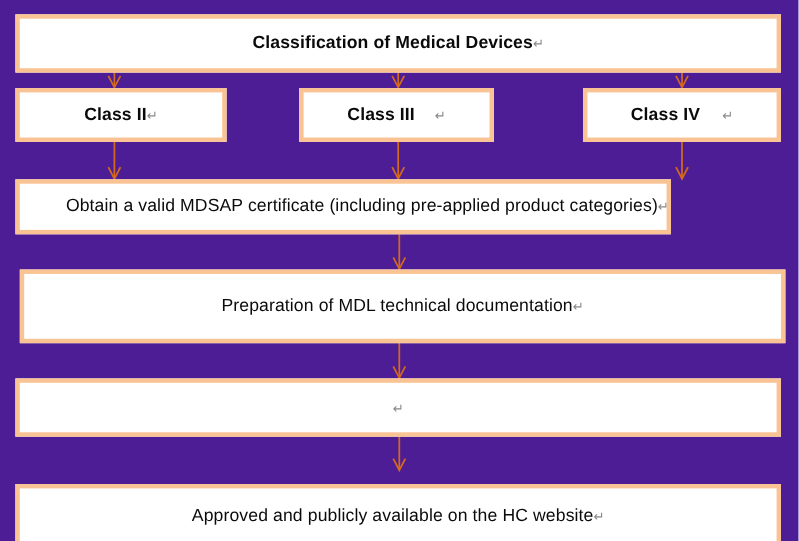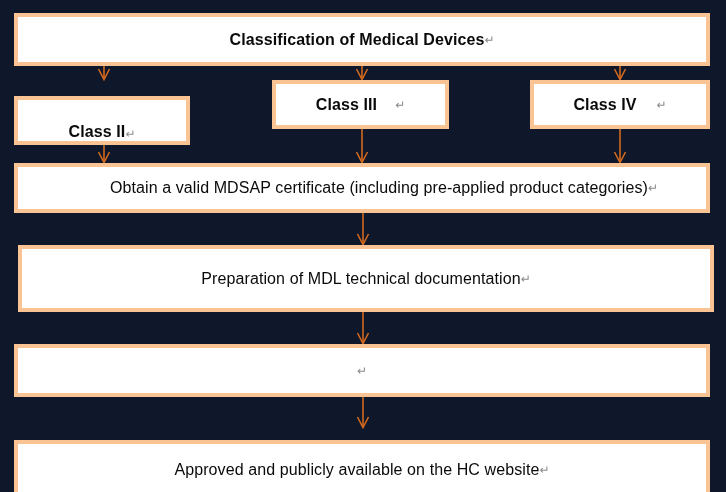--- a/index.html
+++ b/index.html
@@ -53,21 +53,21 @@
     pointer-events: none;
   }
   .arrow svg {
     display: block;
     overflow: visible;
   }
 </style>
 </head>
 <body>
 
-<div id="flowchart" style="background: #0f172a;">
+<div id="flowchart" style="background: #4c1d95;">
     <div class="arrow" style="left: 96px; top: 66px; width: 16px; height: 14px;">
       <svg width="16" height="14" viewBox="0 0 16 14">
         <line x1="8" y1="0" x2="8" y2="13" stroke="#d2691e" stroke-width="1.6"></line>
         <path d="M 2.5 3 L 8 13.5 L 13.5 3" fill="none" stroke="#d2691e" stroke-width="1.6"></path>
       </svg>
     </div>
     <div class="arrow" style="left: 354px; top: 66px; width: 16px; height: 14px;">
       <svg width="16" height="14" viewBox="0 0 16 14">
         <line x1="8" y1="0" x2="8" y2="13" stroke="#d2691e" stroke-width="1.6"></line>
         <path d="M 2.5 3 L 8 13.5 L 13.5 3" fill="none" stroke="#d2691e" stroke-width="1.6"></path>
@@ -112,33 +112,33 @@
     <div class="arrow" style="left: 355px; top: 397px; width: 16px; height: 31px;">
       <svg width="16" height="31" viewBox="0 0 16 31">
         <line x1="8" y1="0" x2="8" y2="30" stroke="#d2691e" stroke-width="1.6"></line>
         <path d="M 2.5 20 L 8 30.5 L 13.5 20" fill="none" stroke="#d2691e" stroke-width="1.6"></path>
       </svg>
     </div>
     <div class="node bold" style="left: 14px; top: 13px; width: 696px; height: 53px; border-color: rgb(250, 195, 147);">
       <span class="node-label" style="color: rgb(10, 10, 10);">Classification of Medical Devices</span>
       <span class="pilcrow">↵</span>
     </div>
-    <div class="node bold" style="left: 14px; top: 96px; width: 176px; height: 49px; border-color: rgb(250, 195, 147); align-items: flex-end;">
+    <div class="node bold" style="left: 14px; top: 80px; width: 192px; height: 49px; border-color: rgb(250, 195, 147);">
       <span class="node-label" style="color: rgb(10, 10, 10);">Class II</span>
       <span class="pilcrow">↵</span>
     </div>
     <div class="node bold" style="left: 272px; top: 80px; width: 177px; height: 49px; border-color: rgb(250, 195, 147); gap: 18px;">
       <span class="node-label" style="color: rgb(10, 10, 10);">Class III</span>
       <span class="pilcrow">↵</span>
     </div>
     <div class="node bold" style="left: 530px; top: 80px; width: 180px; height: 49px; border-color: rgb(250, 195, 147); gap: 20px;">
       <span class="node-label" style="color: rgb(10, 10, 10);">Class IV</span>
       <span class="pilcrow">↵</span>
     </div>
-    <div class="node" style="left: 14px; top: 163px; width: 696px; height: 50px; border-color: rgb(250, 195, 147); padding-left: 44px;">
+    <div class="node" style="left: 14px; top: 163px; width: 596px; height: 50px; border-color: rgb(250, 195, 147); padding-left: 44px;">
       <span class="node-label" style="color: rgb(10, 10, 10);">Obtain a valid MDSAP certificate (including pre-applied product categories)</span>
       <span class="pilcrow">↵</span>
     </div>
     <div class="node" style="left: 18px; top: 245px; width: 696px; height: 67px; border-color: rgb(250, 195, 147);">
       <span class="node-label" style="color: rgb(10, 10, 10);">Preparation of MDL technical documentation</span>
       <span class="pilcrow">↵</span>
     </div>
     <div class="node" style="left: 14px; top: 344px; width: 696px; height: 53px; border-color: rgb(250, 195, 147);">
       <span class="pilcrow">↵</span>
     </div>

